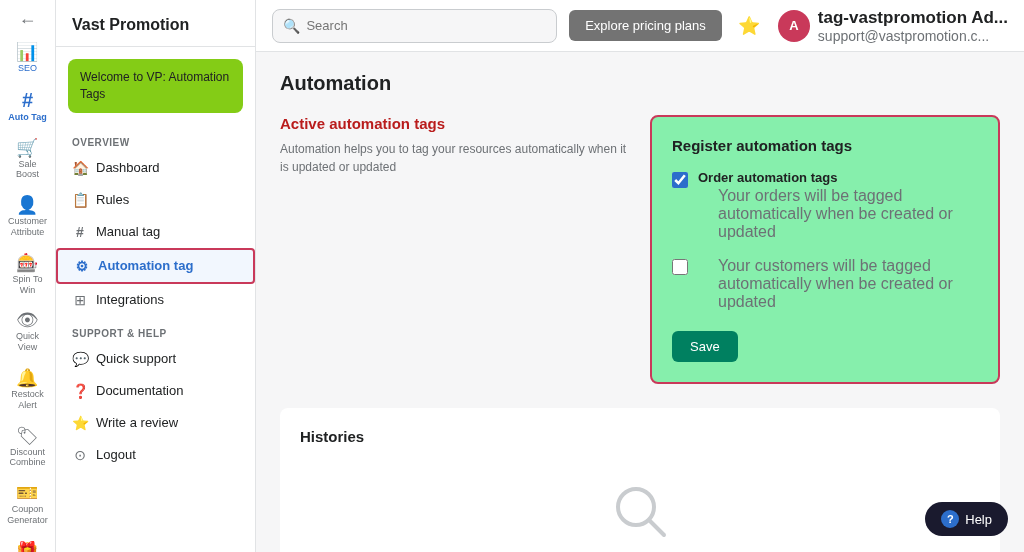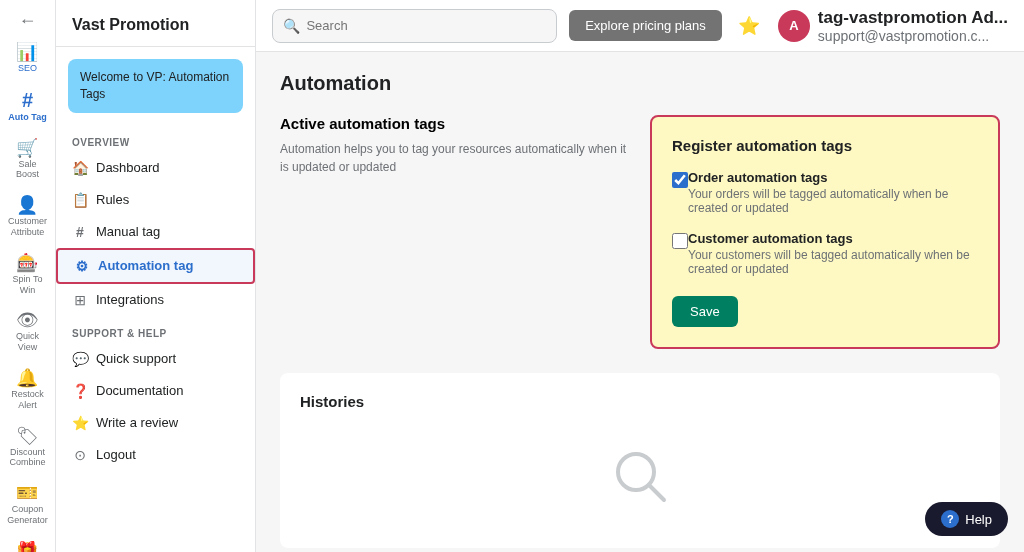--- a/index.html
+++ b/index.html
@@ -59,21 +59,21 @@
     .sidebar-header {
       padding: 16px 16px 12px;
       border-bottom: 1px solid #e1e3e5;
     }
     .sidebar-header .app-name {
       font-size: 16px;
       font-weight: 700;
       color: #202223;
     }
     .sidebar-welcome {
-      background: #7dd3fc;
+      background: #84cc16;
       margin: 12px 12px;
       padding: 10px 12px;
       border-radius: 8px;
       font-size: 12px;
       color: #202223;
       font-weight: 500;
       line-height: 1.4;
     }
     .sidebar-section-label {
       padding: 12px 16px 4px;
@@ -201,68 +201,69 @@
       grid-template-columns: 1fr 1fr;
       gap: 20px;
       margin-bottom: 24px;
     }
     .active-tags-panel {
       padding: 0;
     }
     .panel-heading {
       font-size: 15px;
       font-weight: 700;
-      color: #000000;
+      color: #b91c1c;
       margin-bottom: 8px;
     }
     .panel-desc {
       font-size: 12px;
       color: #6d7175;
       line-height: 1.5;
     }
 
     
     .register-panel {
-      background: #fef9c3;
+      background: #86efac;
       border: 2px solid #c9395a;
       border-radius: 8px;
       padding: 20px;
     }
     .register-title {
       font-size: 15px;
       font-weight: 700;
       color: #202223;
       margin-bottom: 16px;
     }
     .tag-option {
       margin-bottom: 16px;
     }
     .tag-option-row {
       display: flex;
       align-items: flex-start;
-      gap: 0;
+      gap: 10px;
     }
     .tag-option-row input[type="checkbox"] {
       margin-top: 2px;
       width: 16px;
       height: 16px;
       cursor: pointer;
       accent-color: #2c6ecb;
       flex-shrink: 0;
     }
     .tag-option-content {}
     .tag-option-label {
       font-size: 13px;
       font-weight: 600;
       color: #202223;
       margin-bottom: 2px;
     }
     .tag-option-desc {
-      font-size: 12px;
-      color: #6d7175;
+      font-size: 16px;
+      color: #6d7175;
+      margin-left: 20px;
     }
     .save-btn {
       background: #008060;
       color: #fff;
       border: none;
       border-radius: 6px;
       padding: 8px 18px;
       font-size: 13px;
       font-weight: 500;
       cursor: pointer;
@@ -456,21 +457,20 @@
               <div class="tag-option-label">Order automation tags</div>
               <div class="tag-option-desc">Your orders will be tagged automatically when be created or updated</div>
             </div>
           </div>
         </div>
 
         <div class="tag-option">
           <div class="tag-option-row">
             <input type="checkbox" style="">
             <div class="tag-option-content">
-              <div class="tag-option-label">Customer automation tags</div>
               <div class="tag-option-desc">Your customers will be tagged automatically when be created or updated</div>
             </div>
           </div>
         </div>
 
 
         <button class="save-btn">Save</button>
       </div>
     </div>
 

